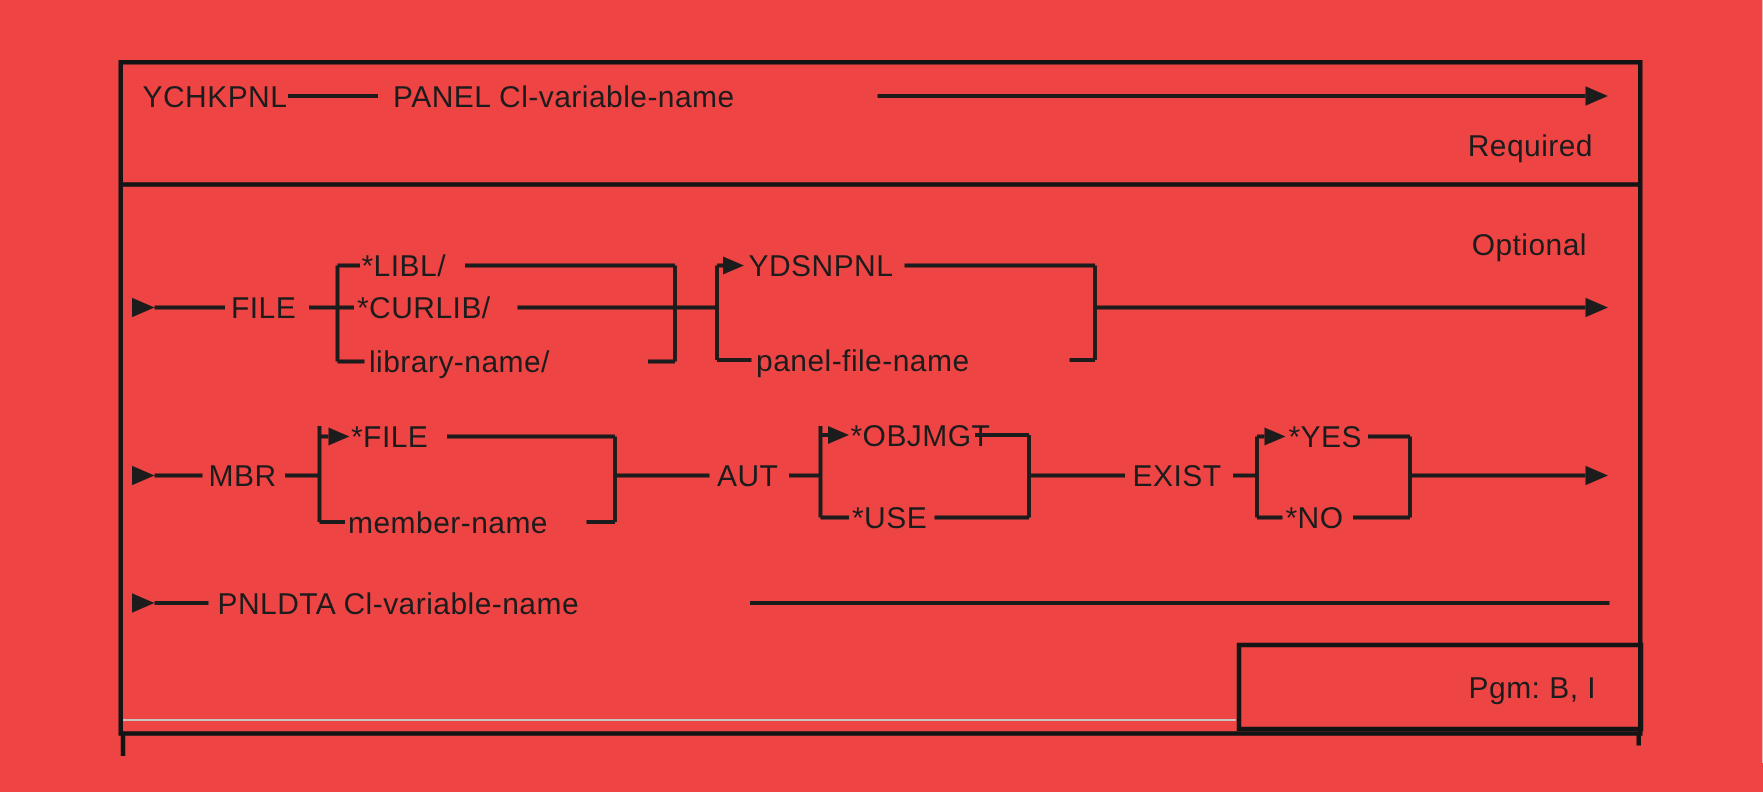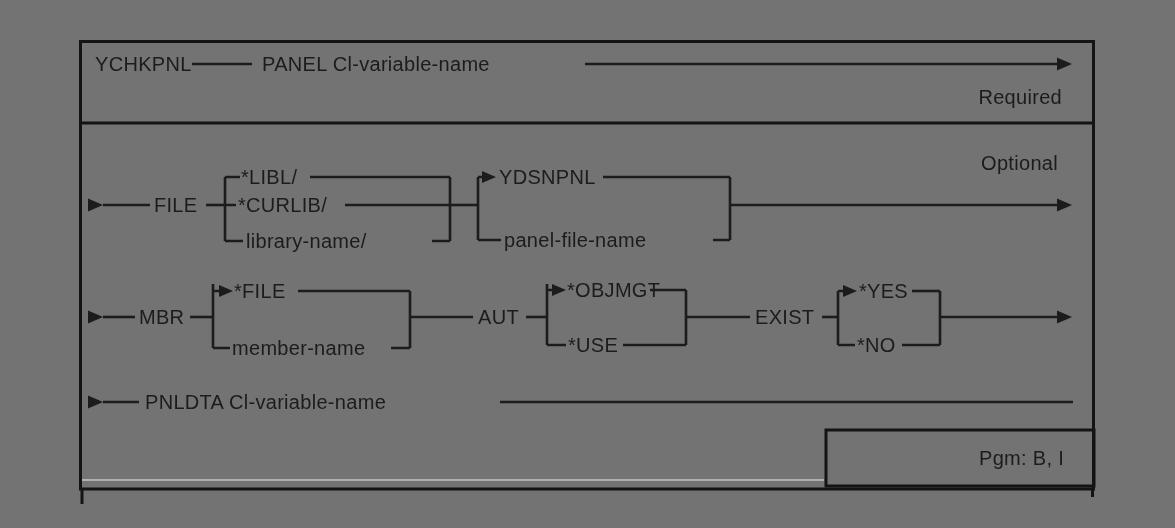--- a/index.html
+++ b/index.html
@@ -1,21 +1,21 @@
 <!DOCTYPE html>
 <html><head>
 <meta charset="utf-8">
 <title>Syntax Diagram</title>
 <style>
   html, body { margin: 0; padding: 0; background: #ffffff; }
   .page {
     position: relative;
     width: 1175px;
     height: 528px;
-    background: #737373;
+    background: #ef4444;
     overflow: hidden;
   }
   svg { display: block; }
   .t {
     font-family: "Liberation Sans", "DejaVu Sans", sans-serif;
     font-size: 20px;
     fill: #1c1c1c;
     letter-spacing: 0.3px;
   }
   .rail  { stroke: #1c1c1c; stroke-width: 2.6; fill: none; }

